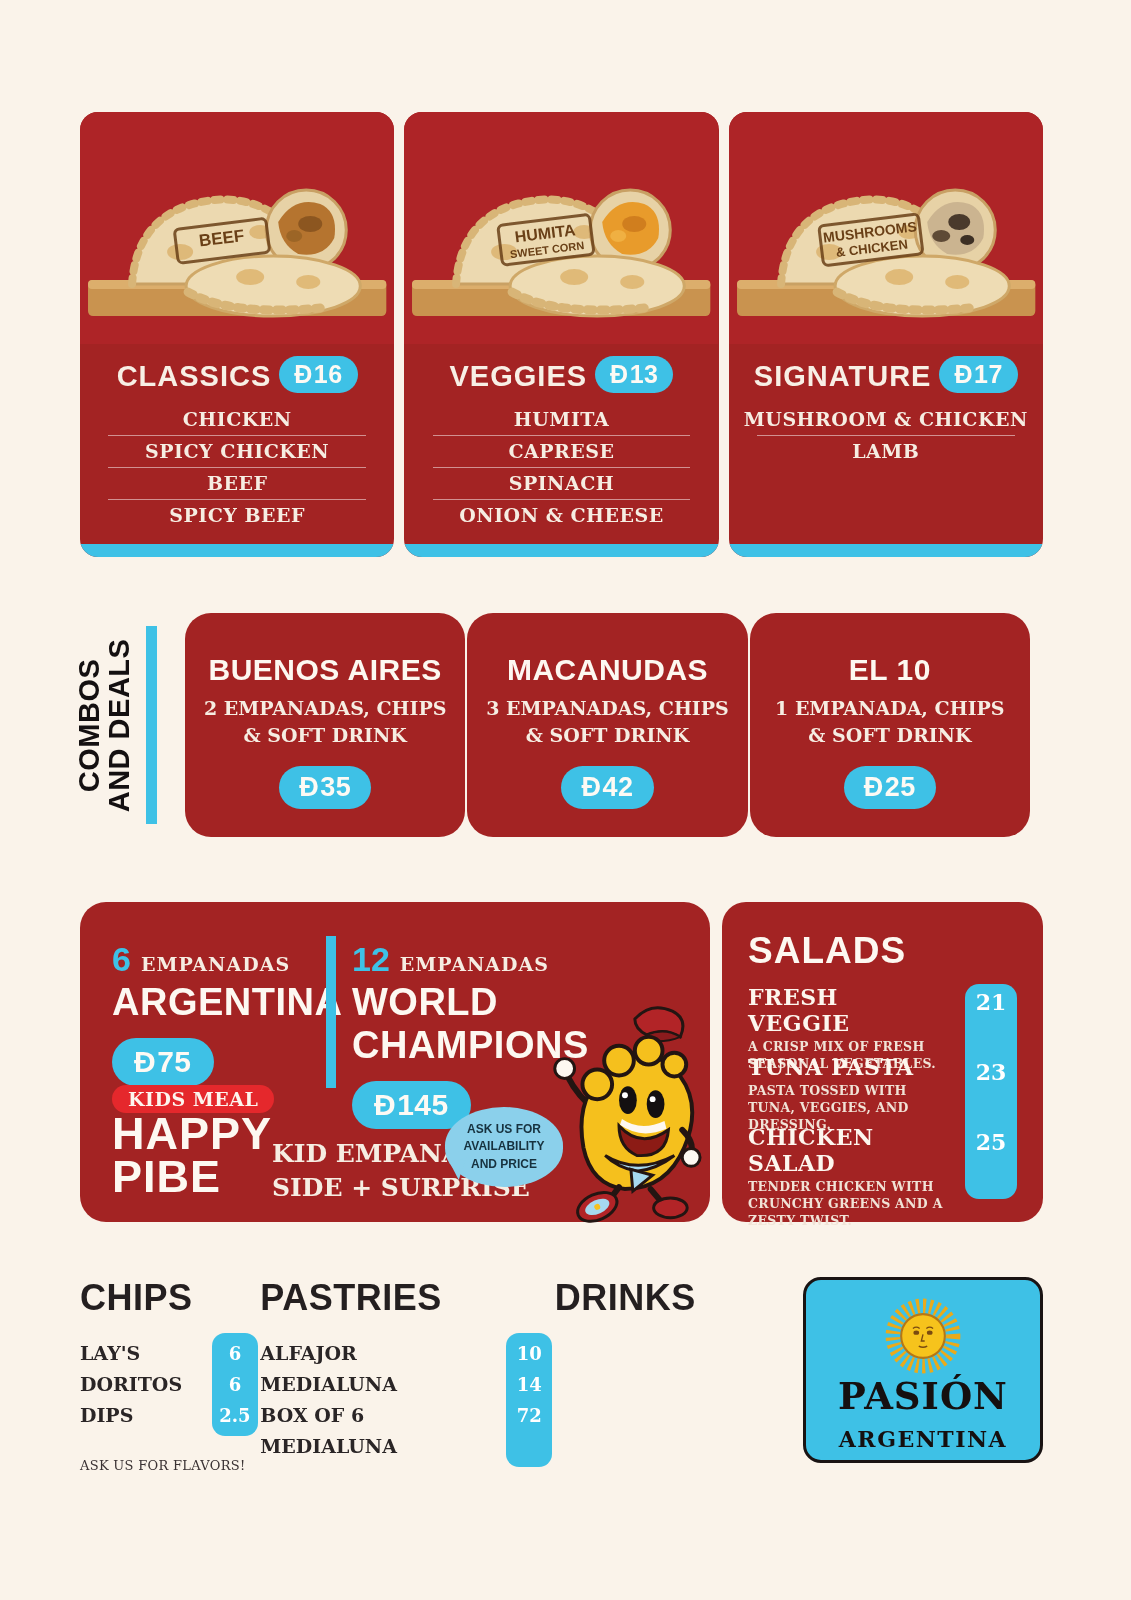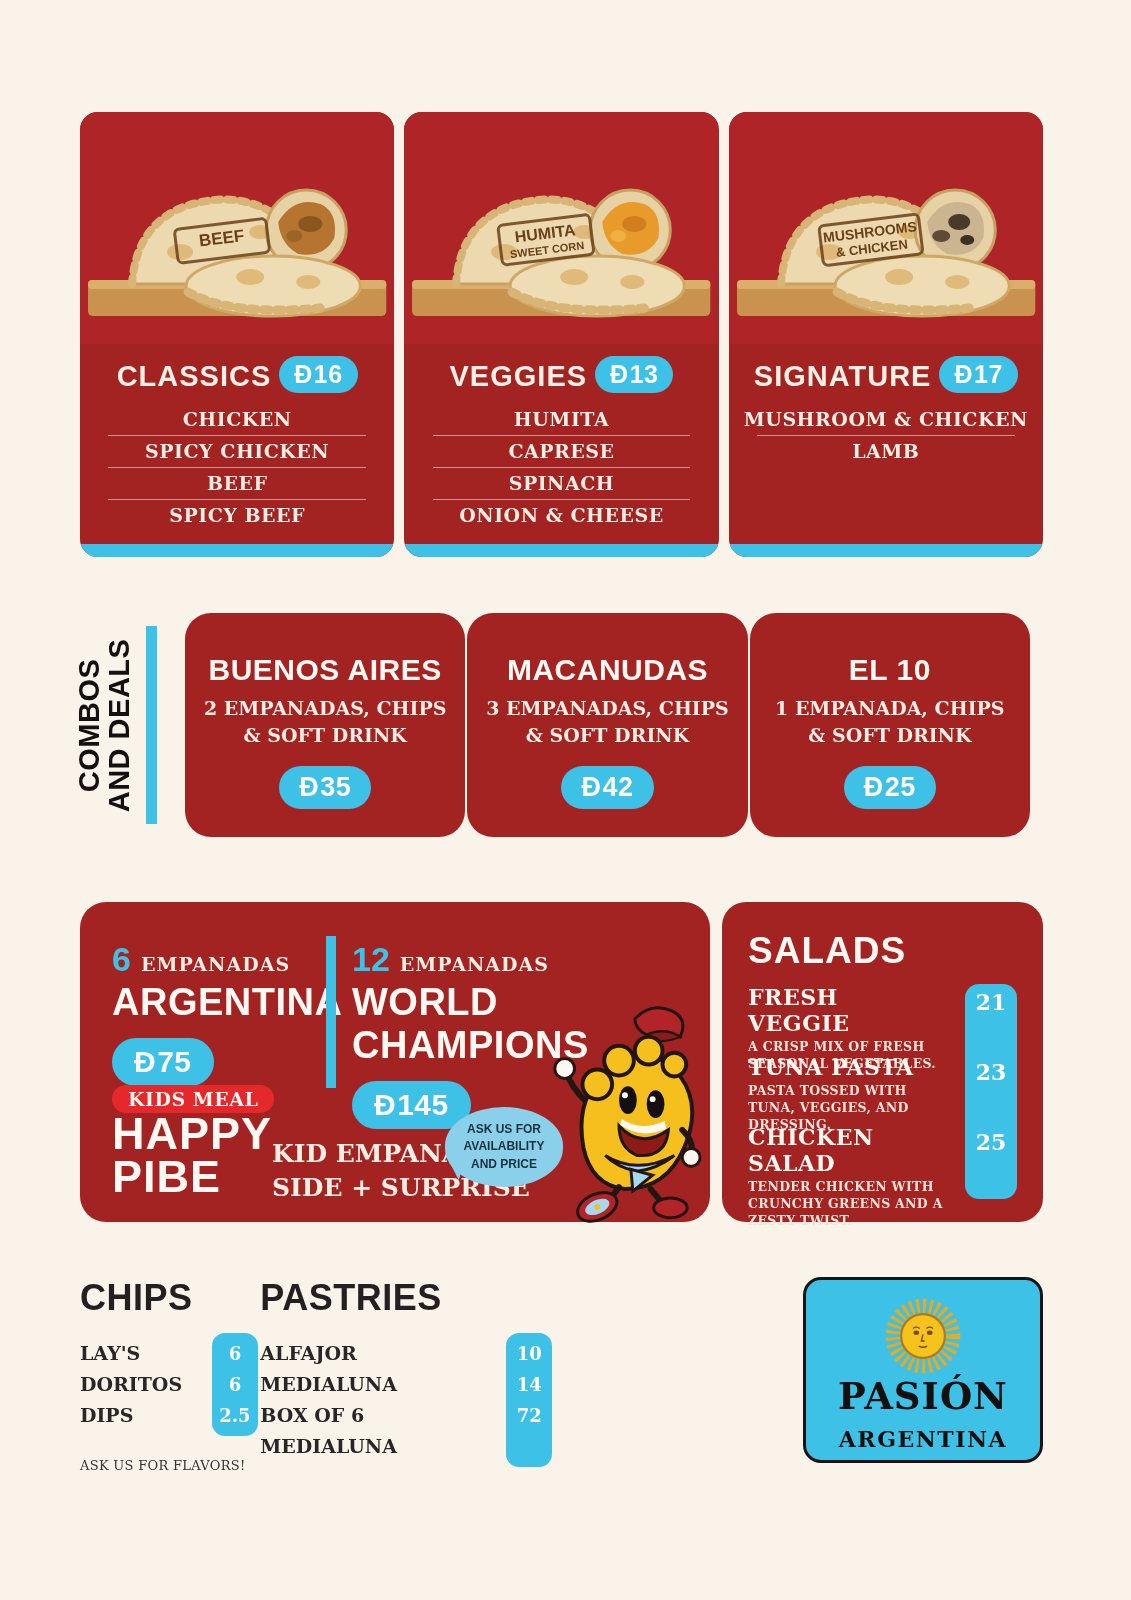--- a/index.html
+++ b/index.html
@@ -438,20 +438,21 @@
         </div>
         <div class="extra-prices">
           <div class="extra-price">10</div>
           <div class="extra-price">14</div>
           <div class="extra-price">72</div>
         </div>
       </div>
     </div>
 
     <div class="extra-col col-drinks">
+      <div class="extra-title">DRINKS</div>
     </div>
 
     <div class="logo-card">
       <svg class="logo-sun" viewBox="0 0 100 100">
         <circle cx="50" cy="50" r="36" fill="none" stroke="#eaaa1b" stroke-width="17" stroke-dasharray="3.5 4.2"></circle>
         <circle cx="50" cy="50" r="26" fill="#f6c31c" stroke="#b77714" stroke-width="2.5"></circle>
         <ellipse cx="42" cy="46" rx="3.4" ry="2.6" fill="#7a4a10"></ellipse>
         <ellipse cx="58" cy="46" rx="3.4" ry="2.6" fill="#7a4a10"></ellipse>
         <path d="M38 41 Q42 38 46 41" fill="none" stroke="#7a4a10" stroke-width="1.6"></path>
         <path d="M54 41 Q58 38 62 41" fill="none" stroke="#7a4a10" stroke-width="1.6"></path>

